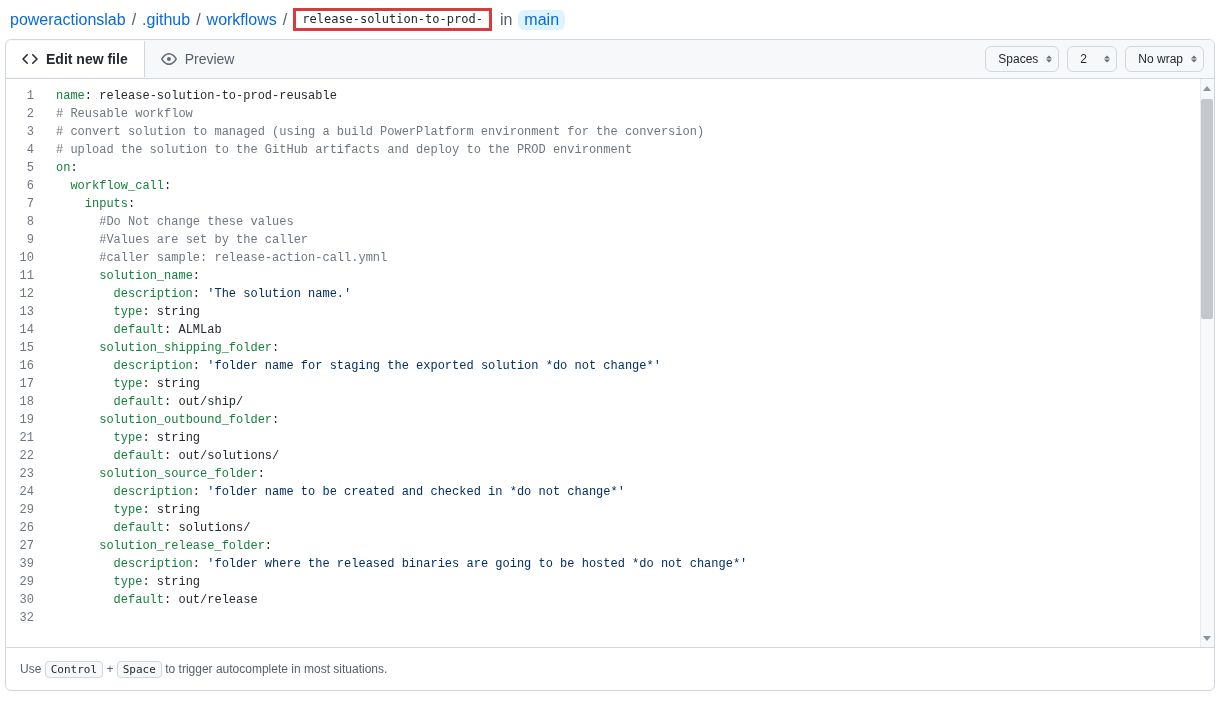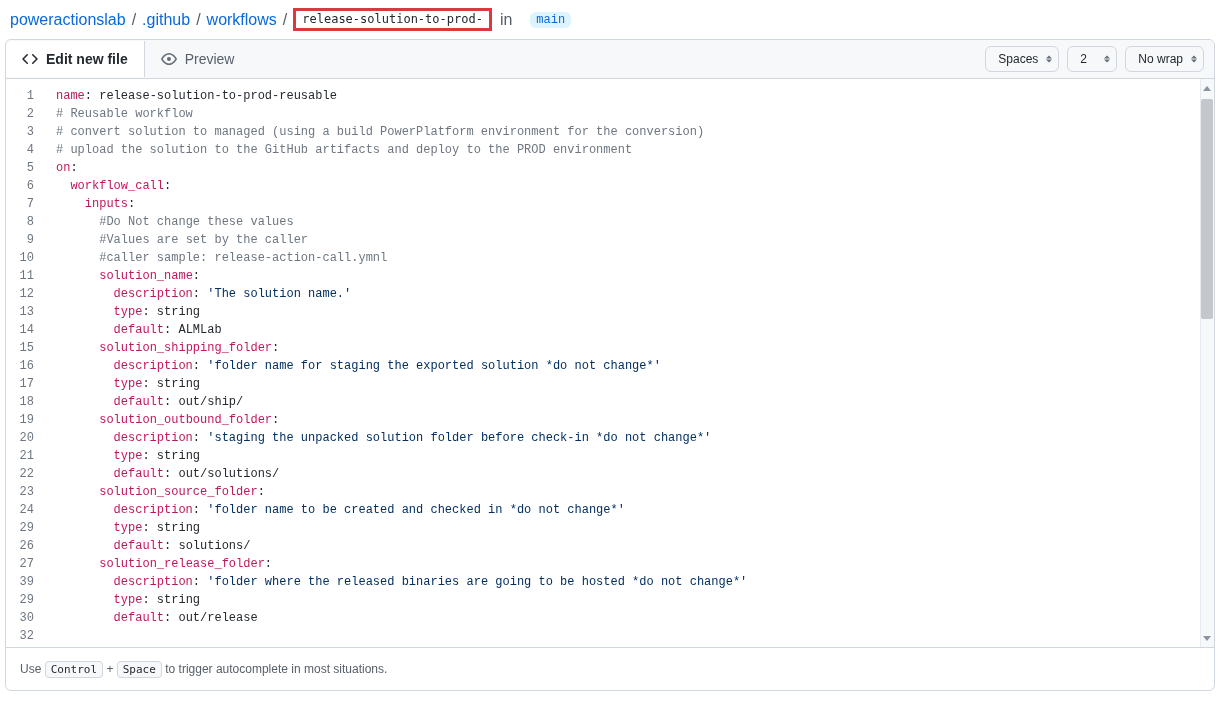--- a/index.html
+++ b/index.html
@@ -25,23 +25,23 @@
       font-size: 12px;
       color: #24292f;
     }
     .in-label { color: #57606a; margin-left: 4px; }
     .branch-badge {
       display: inline-block;
       background: #ddf4ff;
       color: #0969da;
       border-radius: 6px;
       padding: 1px 6px;
-      font-family: Liberation Mono, monospace;
-      font-size: 12px;
-      margin-left: 14px;
+      font-family: Liberation Sans, sans-serif;
+      font-size: 16px;
+      margin-left: 2px;
     }
     .editor-container {
       margin: 0 5px 8px 5px;
       border: 1px solid #d0d7de;
       border-radius: 6px;
     }
     .tab-bar {
       display: flex;
       align-items: center;
       background: #f6f8fa;
@@ -114,21 +114,21 @@
     }
     .line-number {
       width: 44px;
       text-align: right;
       color: #6e7781;
       padding-right: 16px;
       user-select: none;
       flex-shrink: 0;
     }
     .line-content { padding-left: 6px; flex:1; }
-    .tk-key { color: #be185d; }
+    .tk-key { color: #15803d; }
     .tk-comment { color: #6e7781; }
     .tk-string { color: #032f62; }
     .tk-plain { color: #24292f; }
     .scrollbar-track {
       position: absolute;
       right: 0;
       top: 0;
       width: 14px;
       height: 100%;
       background: #f6f8fa;
@@ -243,21 +243,20 @@
         <div class="code-line"><span class="line-number">10</span><span class="line-content"><span class="tk-plain">      </span><span class="tk-comment">#caller sample: release-action-call.ymnl</span></span></div>
         <div class="code-line"><span class="line-number">11</span><span class="line-content"><span class="tk-plain">      </span><span class="tk-key">solution_name</span><span class="tk-plain">:</span></span></div>
         <div class="code-line"><span class="line-number">12</span><span class="line-content"><span class="tk-plain">        </span><span class="tk-key">description</span><span class="tk-plain">: </span><span class="tk-string">'The solution name.'</span></span></div>
         <div class="code-line"><span class="line-number">13</span><span class="line-content"><span class="tk-plain">        </span><span class="tk-key">type</span><span class="tk-plain">: </span><span class="tk-plain">string</span></span></div>
         <div class="code-line"><span class="line-number">14</span><span class="line-content"><span class="tk-plain">        </span><span class="tk-key">default</span><span class="tk-plain">: </span><span class="tk-plain">ALMLab</span></span></div>
         <div class="code-line"><span class="line-number">15</span><span class="line-content"><span class="tk-plain">      </span><span class="tk-key">solution_shipping_folder</span><span class="tk-plain">:</span></span></div>
         <div class="code-line"><span class="line-number">16</span><span class="line-content"><span class="tk-plain">        </span><span class="tk-key">description</span><span class="tk-plain">: </span><span class="tk-string">'folder name for staging the exported solution *do not change*'</span></span></div>
         <div class="code-line"><span class="line-number">17</span><span class="line-content"><span class="tk-plain">        </span><span class="tk-key">type</span><span class="tk-plain">: </span><span class="tk-plain">string</span></span></div>
         <div class="code-line"><span class="line-number">18</span><span class="line-content"><span class="tk-plain">        </span><span class="tk-key">default</span><span class="tk-plain">: </span><span class="tk-plain">out/ship/</span></span></div>
         <div class="code-line"><span class="line-number">19</span><span class="line-content"><span class="tk-plain">      </span><span class="tk-key">solution_outbound_folder</span><span class="tk-plain">:</span></span></div>
-        <div class="code-line"><span class="line-number">20</span><span class="line-content"><span class="tk-plain">        </span><span class="tk-key">description</span><span class="tk-plain">: </span><span class="tk-string">'staging the unpacked solution folder before check-in *do not change*'</span></span></div>
         <div class="code-line"><span class="line-number">21</span><span class="line-content"><span class="tk-plain">        </span><span class="tk-key">type</span><span class="tk-plain">: </span><span class="tk-plain">string</span></span></div>
         <div class="code-line"><span class="line-number">22</span><span class="line-content"><span class="tk-plain">        </span><span class="tk-key">default</span><span class="tk-plain">: </span><span class="tk-plain">out/solutions/</span></span></div>
         <div class="code-line"><span class="line-number">23</span><span class="line-content"><span class="tk-plain">      </span><span class="tk-key">solution_source_folder</span><span class="tk-plain">:</span></span></div>
         <div class="code-line"><span class="line-number">24</span><span class="line-content"><span class="tk-plain">        </span><span class="tk-key">description</span><span class="tk-plain">: </span><span class="tk-string">'folder name to be created and checked in *do not change*'</span></span></div>
         <div class="code-line"><span class="line-number">29</span><span class="line-content"><span class="tk-plain">        </span><span class="tk-key">type</span><span class="tk-plain">: </span><span class="tk-plain">string</span></span></div>
         <div class="code-line"><span class="line-number">26</span><span class="line-content"><span class="tk-plain">        </span><span class="tk-key">default</span><span class="tk-plain">: </span><span class="tk-plain">solutions/</span></span></div>
         <div class="code-line"><span class="line-number">27</span><span class="line-content"><span class="tk-plain">      </span><span class="tk-key">solution_release_folder</span><span class="tk-plain">:</span></span></div>
         <div class="code-line"><span class="line-number">39</span><span class="line-content"><span class="tk-plain">        </span><span class="tk-key">description</span><span class="tk-plain">: </span><span class="tk-string">'folder where the released binaries are going to be hosted *do not change*'</span></span></div>
         <div class="code-line"><span class="line-number">29</span><span class="line-content"><span class="tk-plain">        </span><span class="tk-key">type</span><span class="tk-plain">: </span><span class="tk-plain">string</span></span></div>
         <div class="code-line"><span class="line-number">30</span><span class="line-content"><span class="tk-plain">        </span><span class="tk-key">default</span><span class="tk-plain">: </span><span class="tk-plain">out/release</span></span></div>

